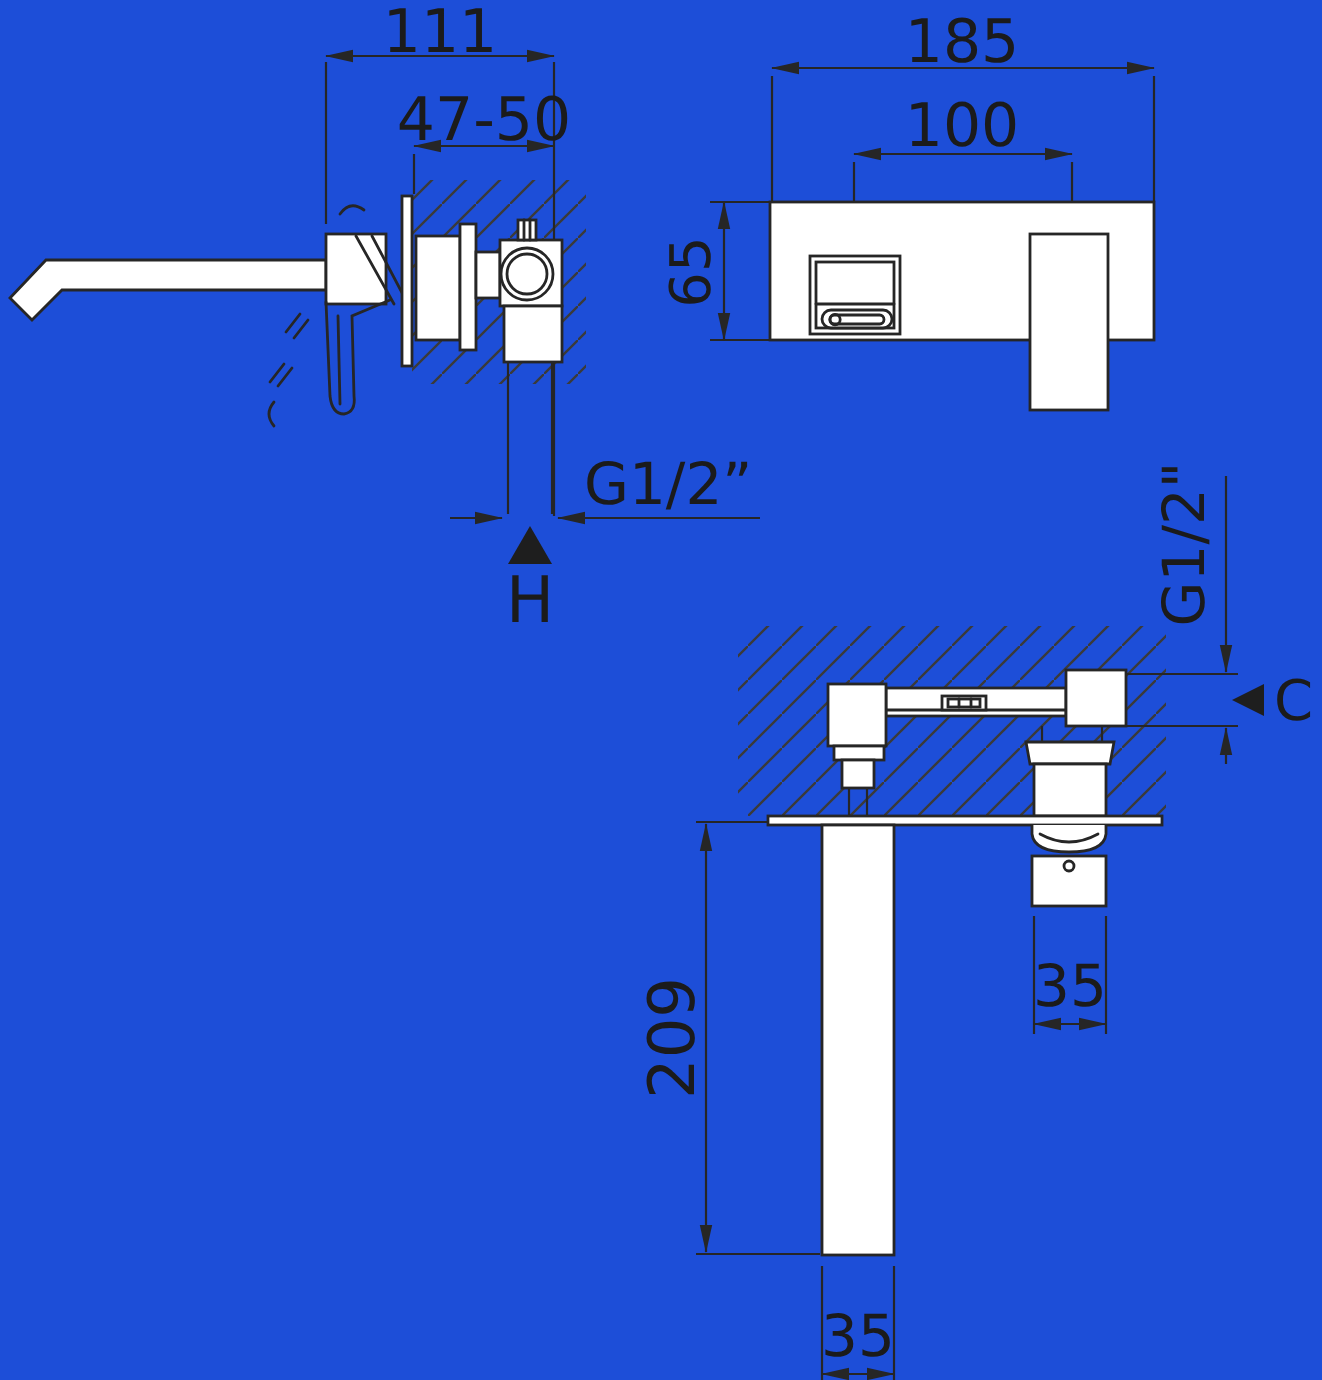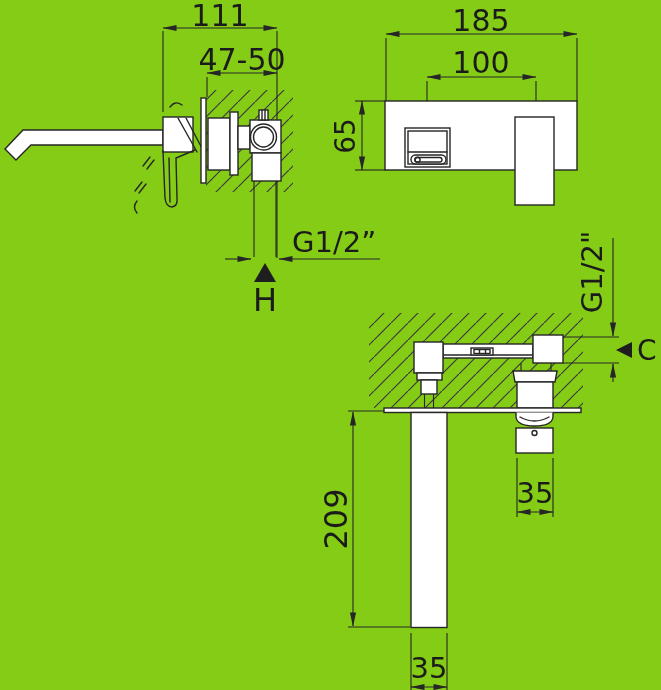--- a/index.html
+++ b/index.html
@@ -1,16 +1,16 @@
 <!DOCTYPE html>
 <html><head>
 <meta charset="utf-8">
 <style>
   html,body{margin:0;padding:0;background:#ffffff;}
-  .stage{position:relative;width:661px;height:690px;background:#84cc16;overflow:hidden;
+  .stage{position:relative;width:661px;height:690px;background:#1d4ed8;overflow:hidden;
          font-family:"DejaVu Sans","Liberation Sans",sans-serif;}
   svg{display:block}
   .ln{stroke:#262626;stroke-width:1.4;fill:none;stroke-linecap:round;}
   .fw{stroke:#262626;stroke-width:1.4;fill:#ffffff;}
   .thin{stroke:#262626;stroke-width:1.1;fill:none;}
   .dim{stroke:#262626;stroke-width:1.1;fill:none;}
   .solid{fill:#1e1e1e;stroke:none;}
   text{fill:#1b1b1b;}
   .t30{font-size:30px;}
   .t29{font-size:29px;}

